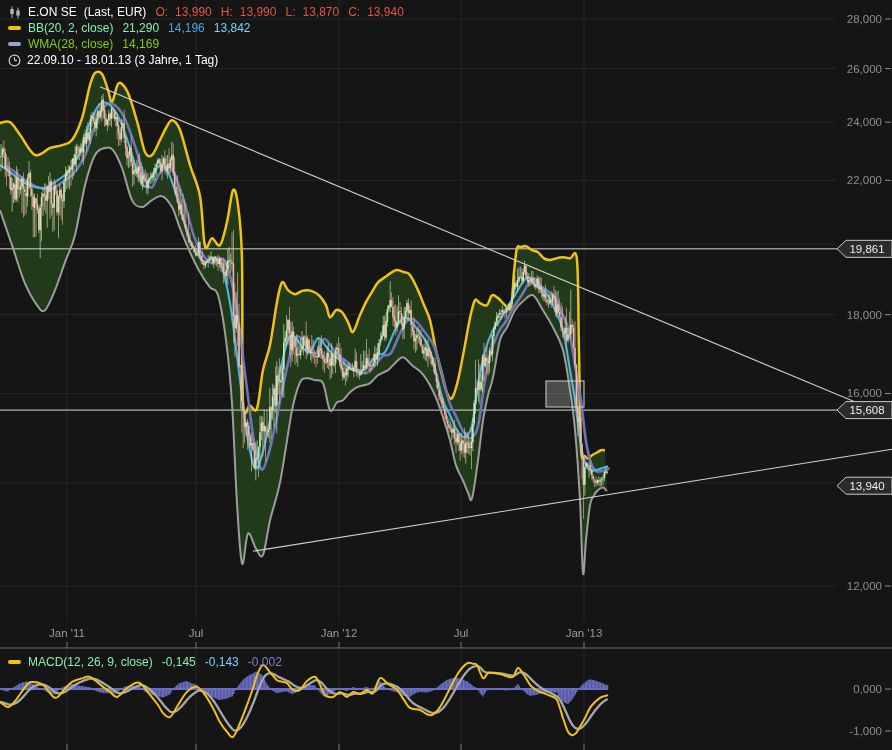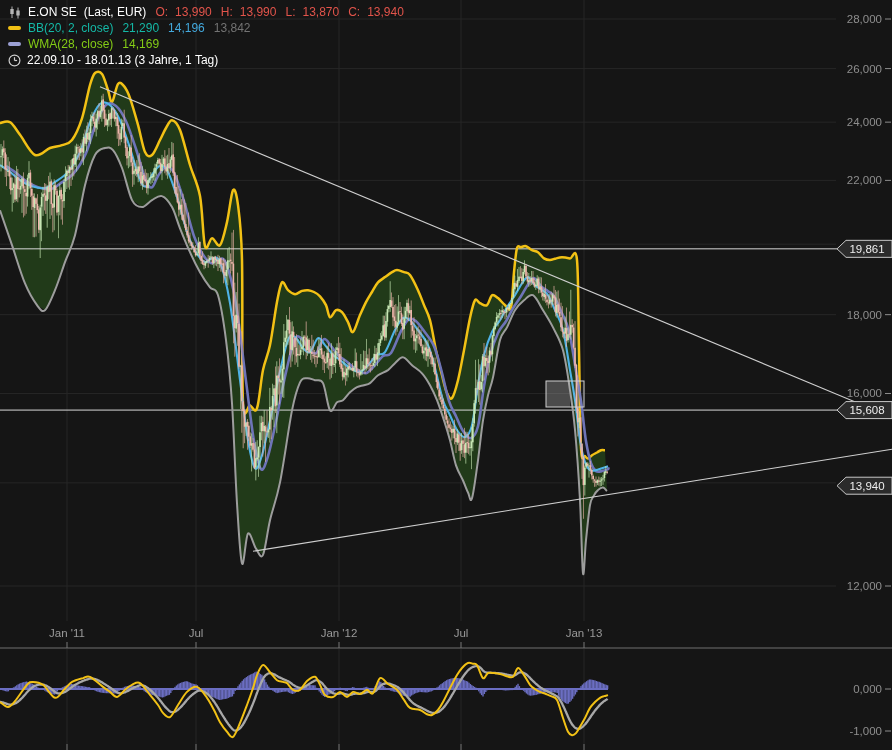--- a/index.html
+++ b/index.html
@@ -8,23 +8,23 @@
   #chart{position:absolute;left:0;top:0;}
   .legend{position:absolute;left:8px;top:4px;z-index:5;}
   .lrow{display:flex;align-items:center;height:16px;font-size:12px;white-space:nowrap;}
   .sw{display:inline-block;width:13px;height:4px;border-radius:2px;margin-right:7px;}
   .sw-y{background:#f2c115;}
   .sw-l{background:#9ba0d4;}
   .gap{margin-left:9px;}
   .gap-s{margin-left:7px;}
   .c-light{color:#ffffff;}
   .c-red{color:#e2544b;}
-  .c-yellow{color:#14b8a6;}
+  .c-yellow{color:#86efac;}
   .c-cyan{color:#43a8dc;}
-  .c-gray{color:#737373;}
+  .c-gray{color:#7dd3fc;}
   .c-lav{color:#84cc16;}
   .c-slate{color:#7d82cf;}
   .mlegend{position:absolute;left:8px;top:654px;z-index:5;}
   .icon{display:inline-flex;margin-right:6px;}
 </style>
 </head>
 <body>
 
 <div id="stage">
   <svg id="chart" width="892" height="750">
@@ -1453,13 +1453,22 @@
         <svg width="13" height="13" viewBox="0 0 13 13">
           <circle cx="6.5" cy="6.5" r="5.4" fill="none" stroke="#cfcfcf" stroke-width="1.2"></circle>
           <line x1="6.5" y1="6.5" x2="6.5" y2="3.2" stroke="#cfcfcf" stroke-width="1.2"></line>
           <line x1="6.5" y1="6.5" x2="9.1" y2="6.5" stroke="#cfcfcf" stroke-width="1.2"></line>
         </svg>
       </span>
       <span class="c-light">22.09.10 - 18.01.13 (3 Jahre, 1 Tag)</span>
     </div>
   </div>
 
+  <div class="mlegend">
+    <div class="lrow">
+      <span class="sw sw-y"></span>
+      <span class="c-yellow">MACD(12, 26, 9, close)</span>
+      <span class="c-yellow gap">-0,145</span>
+      <span class="c-gray gap">-0,143</span>
+      <span class="c-slate gap">-0,002</span>
+    </div>
+  </div>
 </div>
 
 </body></html>

